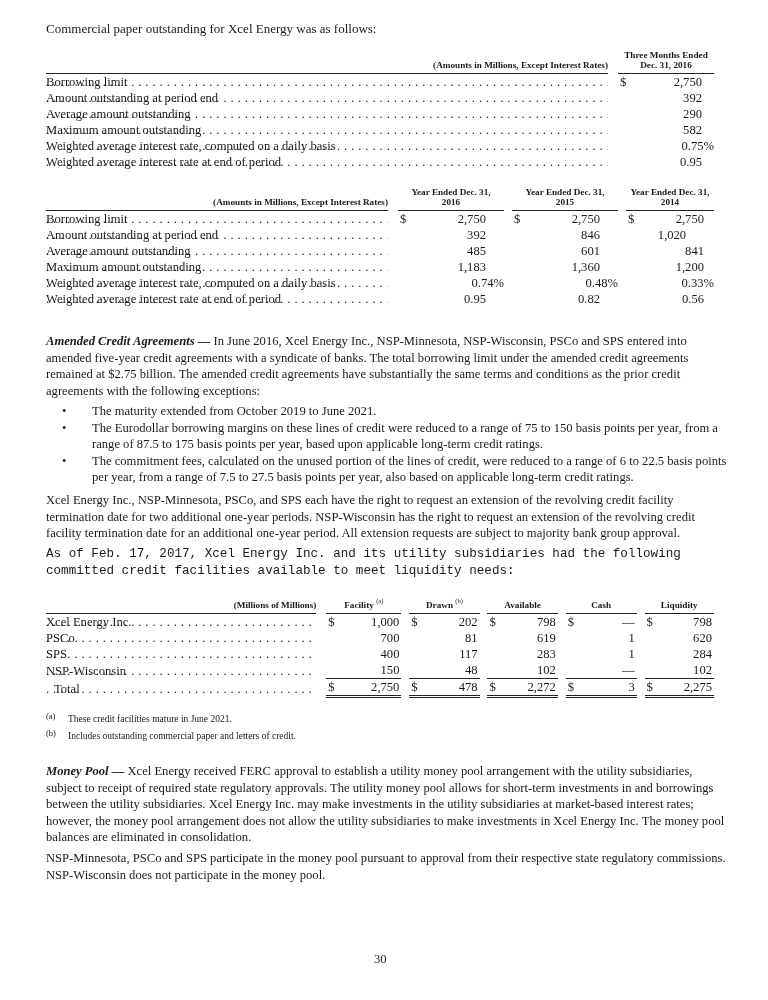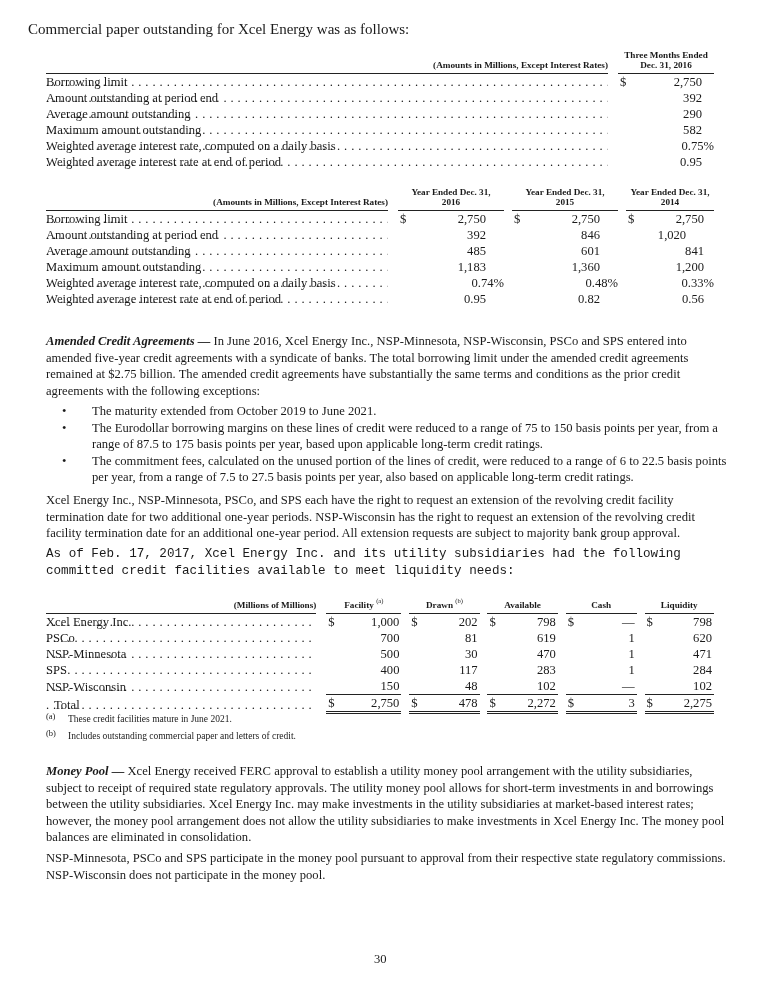--- a/index.html
+++ b/index.html
@@ -2,21 +2,21 @@
 <html><head>
 <meta charset="utf-8">
 <style>
   html, body { margin: 0; padding: 0; background: #fff; }
   body {
     width: 768px; height: 1000px; position: relative; overflow: hidden;
     font-family: "Liberation Serif", "DejaVu Serif", serif;
     color: #1a1a1a; font-size: 12.6px;
   }
   .abs { position: absolute; }
-  .intro { left: 28px; top: 21px; font-size: 15px; }
+  .intro { left: 46px; top: 21px; font-size: 13px; }
   table.fin { position: absolute; border-collapse: collapse; font-size: 12.6px; }
   table.fin td, table.fin th { padding: 0; height: 16px; line-height: 16px; white-space: nowrap; vertical-align: bottom; }
   table.fin th { font-weight: bold; font-size: 9.2px; line-height: 10px; text-align: center; padding-bottom: 3px; }
   table.fin th.lbl { text-align: right; }
   .hdr-rule th { border-bottom: 1.5px solid #222; }
   .lead-wrap { position: relative; overflow: hidden; }
   .lead-wrap::after {
     content: ". . . . . . . . . . . . . . . . . . . . . . . . . . . . . . . . . . . . . . . . . . . . . . . . . . . . . . . . . . . . . . . . . . . . . . . . . . . . . . . . . . . . . . . . . . . . . . . . . . . . . . . . . . . . . . . . . . . . . . . . . . . . . . . . . . . . . . . . . . . . .";
     position: absolute; left: 0; top: 0; white-space: nowrap; letter-spacing: 0.4px; z-index: 0;
   }
@@ -313,40 +313,20 @@
         <td class="num" style="padding-right: 2px;">619</td>
         <td></td>
         <td class="cur"></td>
         <td class="num" style="padding-right: 2px;">1</td>
         <td></td>
         <td class="cur"></td>
         <td class="num" style="padding-right: 2px;">620</td>
       </tr>
       <tr>
         <td>
-          <div class="lead-wrap"><span class="t">NSP-Minnesota</span></div>
-        </td>
-        <td class="gap"></td>
-        <td class="cur"></td>
-        <td class="num" style="padding-right: 2px;">500</td>
-        <td></td>
-        <td class="cur"></td>
-        <td class="num" style="padding-right: 2px;">30</td>
-        <td></td>
-        <td class="cur"></td>
-        <td class="num" style="padding-right: 2px;">470</td>
-        <td></td>
-        <td class="cur"></td>
-        <td class="num" style="padding-right: 2px;">1</td>
-        <td></td>
-        <td class="cur"></td>
-        <td class="num" style="padding-right: 2px;">471</td>
-      </tr>
-      <tr>
-        <td>
           <div class="lead-wrap"><span class="t">SPS</span></div>
         </td>
         <td class="gap"></td>
         <td class="cur"></td>
         <td class="num" style="padding-right: 2px;">400</td>
         <td></td>
         <td class="cur"></td>
         <td class="num" style="padding-right: 2px;">117</td>
         <td></td>
         <td class="cur"></td>

